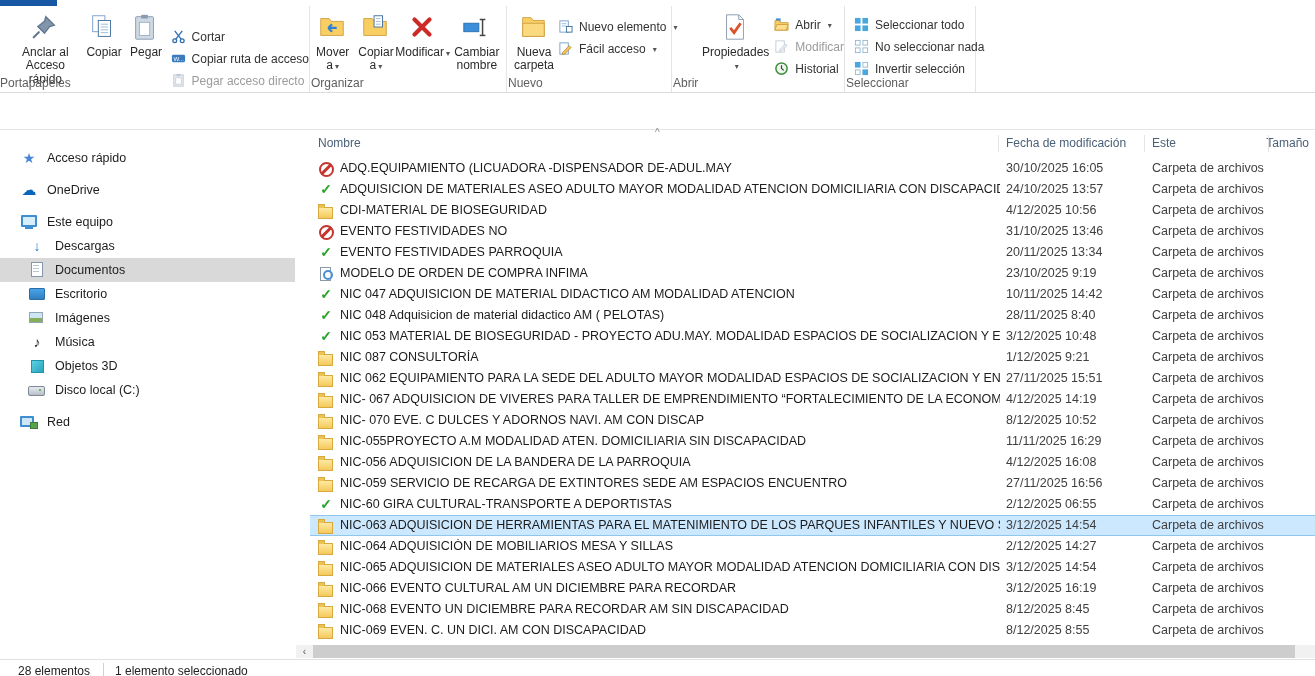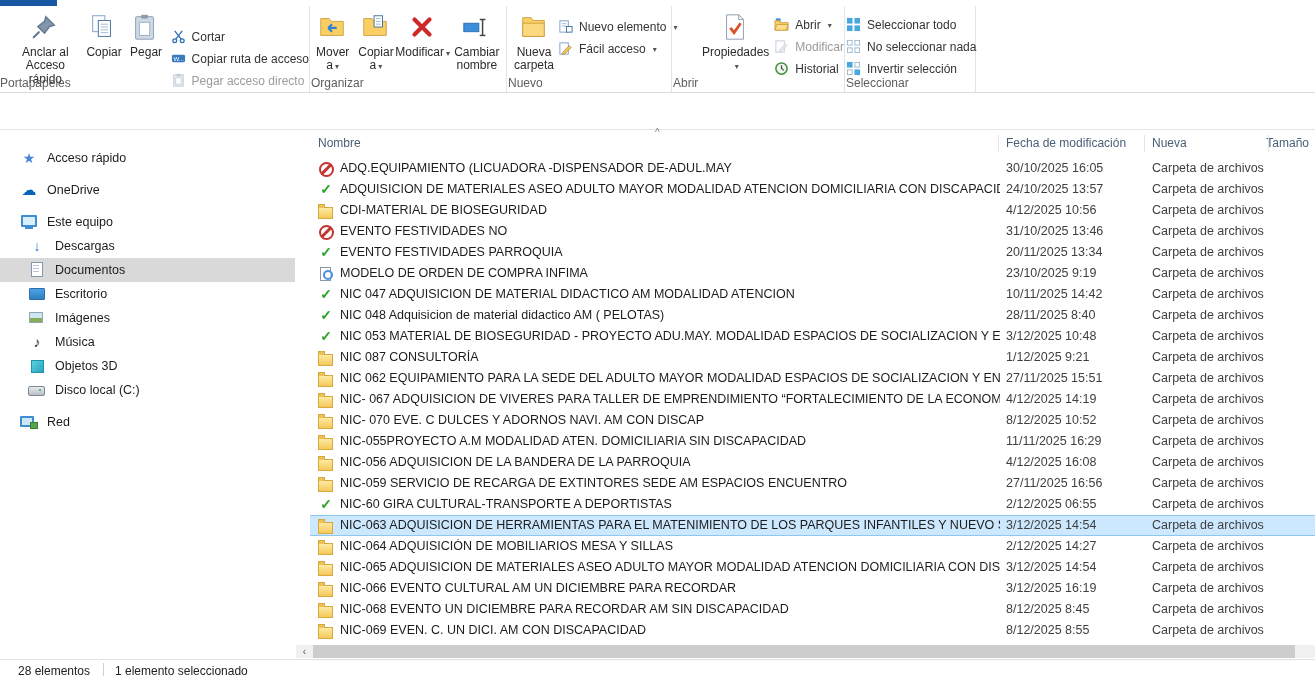--- a/index.html
+++ b/index.html
@@ -320,21 +320,21 @@
               </svg>
           </span>
           <span>Historial</span>
         </div>
       </div>
     </div>
     <div class="glabel">Abrir</div>
   </div>
 
   <div class="rgroup" style="left:846px;width:130px">
-    <div class="gbody" style="top:8px">
+    <div class="gbody" style="padding-left:8px;top:8px">
       <div class="smallcol" style="margin-left:0">
         <div class="btn-sm">
           <span class="ic16">
             <svg viewBox="0 0 16 16" width="15" height="15">
                 <g fill="#49a7dd">
                   <rect x="1" y="1" width="6" height="6"></rect>
                   <rect x="9" y="1" width="6" height="6"></rect>
                   <rect x="1" y="9" width="6" height="6"></rect>
                   <rect x="9" y="9" width="6" height="6"></rect>
                 </g>
@@ -448,21 +448,21 @@
       <span class="sicon i-network"></span>
       <span class="slabel">Red</span>
     </div>
   </div>
 
 <div class="filepane">
   <div class="colheader">
     <span class="ch ch-name">Nombre</span>
     <span class="sort-caret">^</span>
     <span class="ch ch-date">Fecha de modificación</span>
-    <span class="ch ch-type">Nueva</span>
+    <span class="ch ch-type">Este</span>
     <span class="ch ch-size">Tamaño</span>
     <span class="chdiv chdiv1"></span>
     <span class="chdiv chdiv2"></span>
     <span class="chdiv chdiv3"></span>
   </div>
   <div class="rows">
       <div class="frow">
         <span class="ricon ric-blocked"></span>
         <span class="rname">ADQ.EQUIPAMIENTO (LICUADORA -DISPENSADOR DE-ADUL.MAY</span>
         <span class="rdate">30/10/2025 16:05</span>

